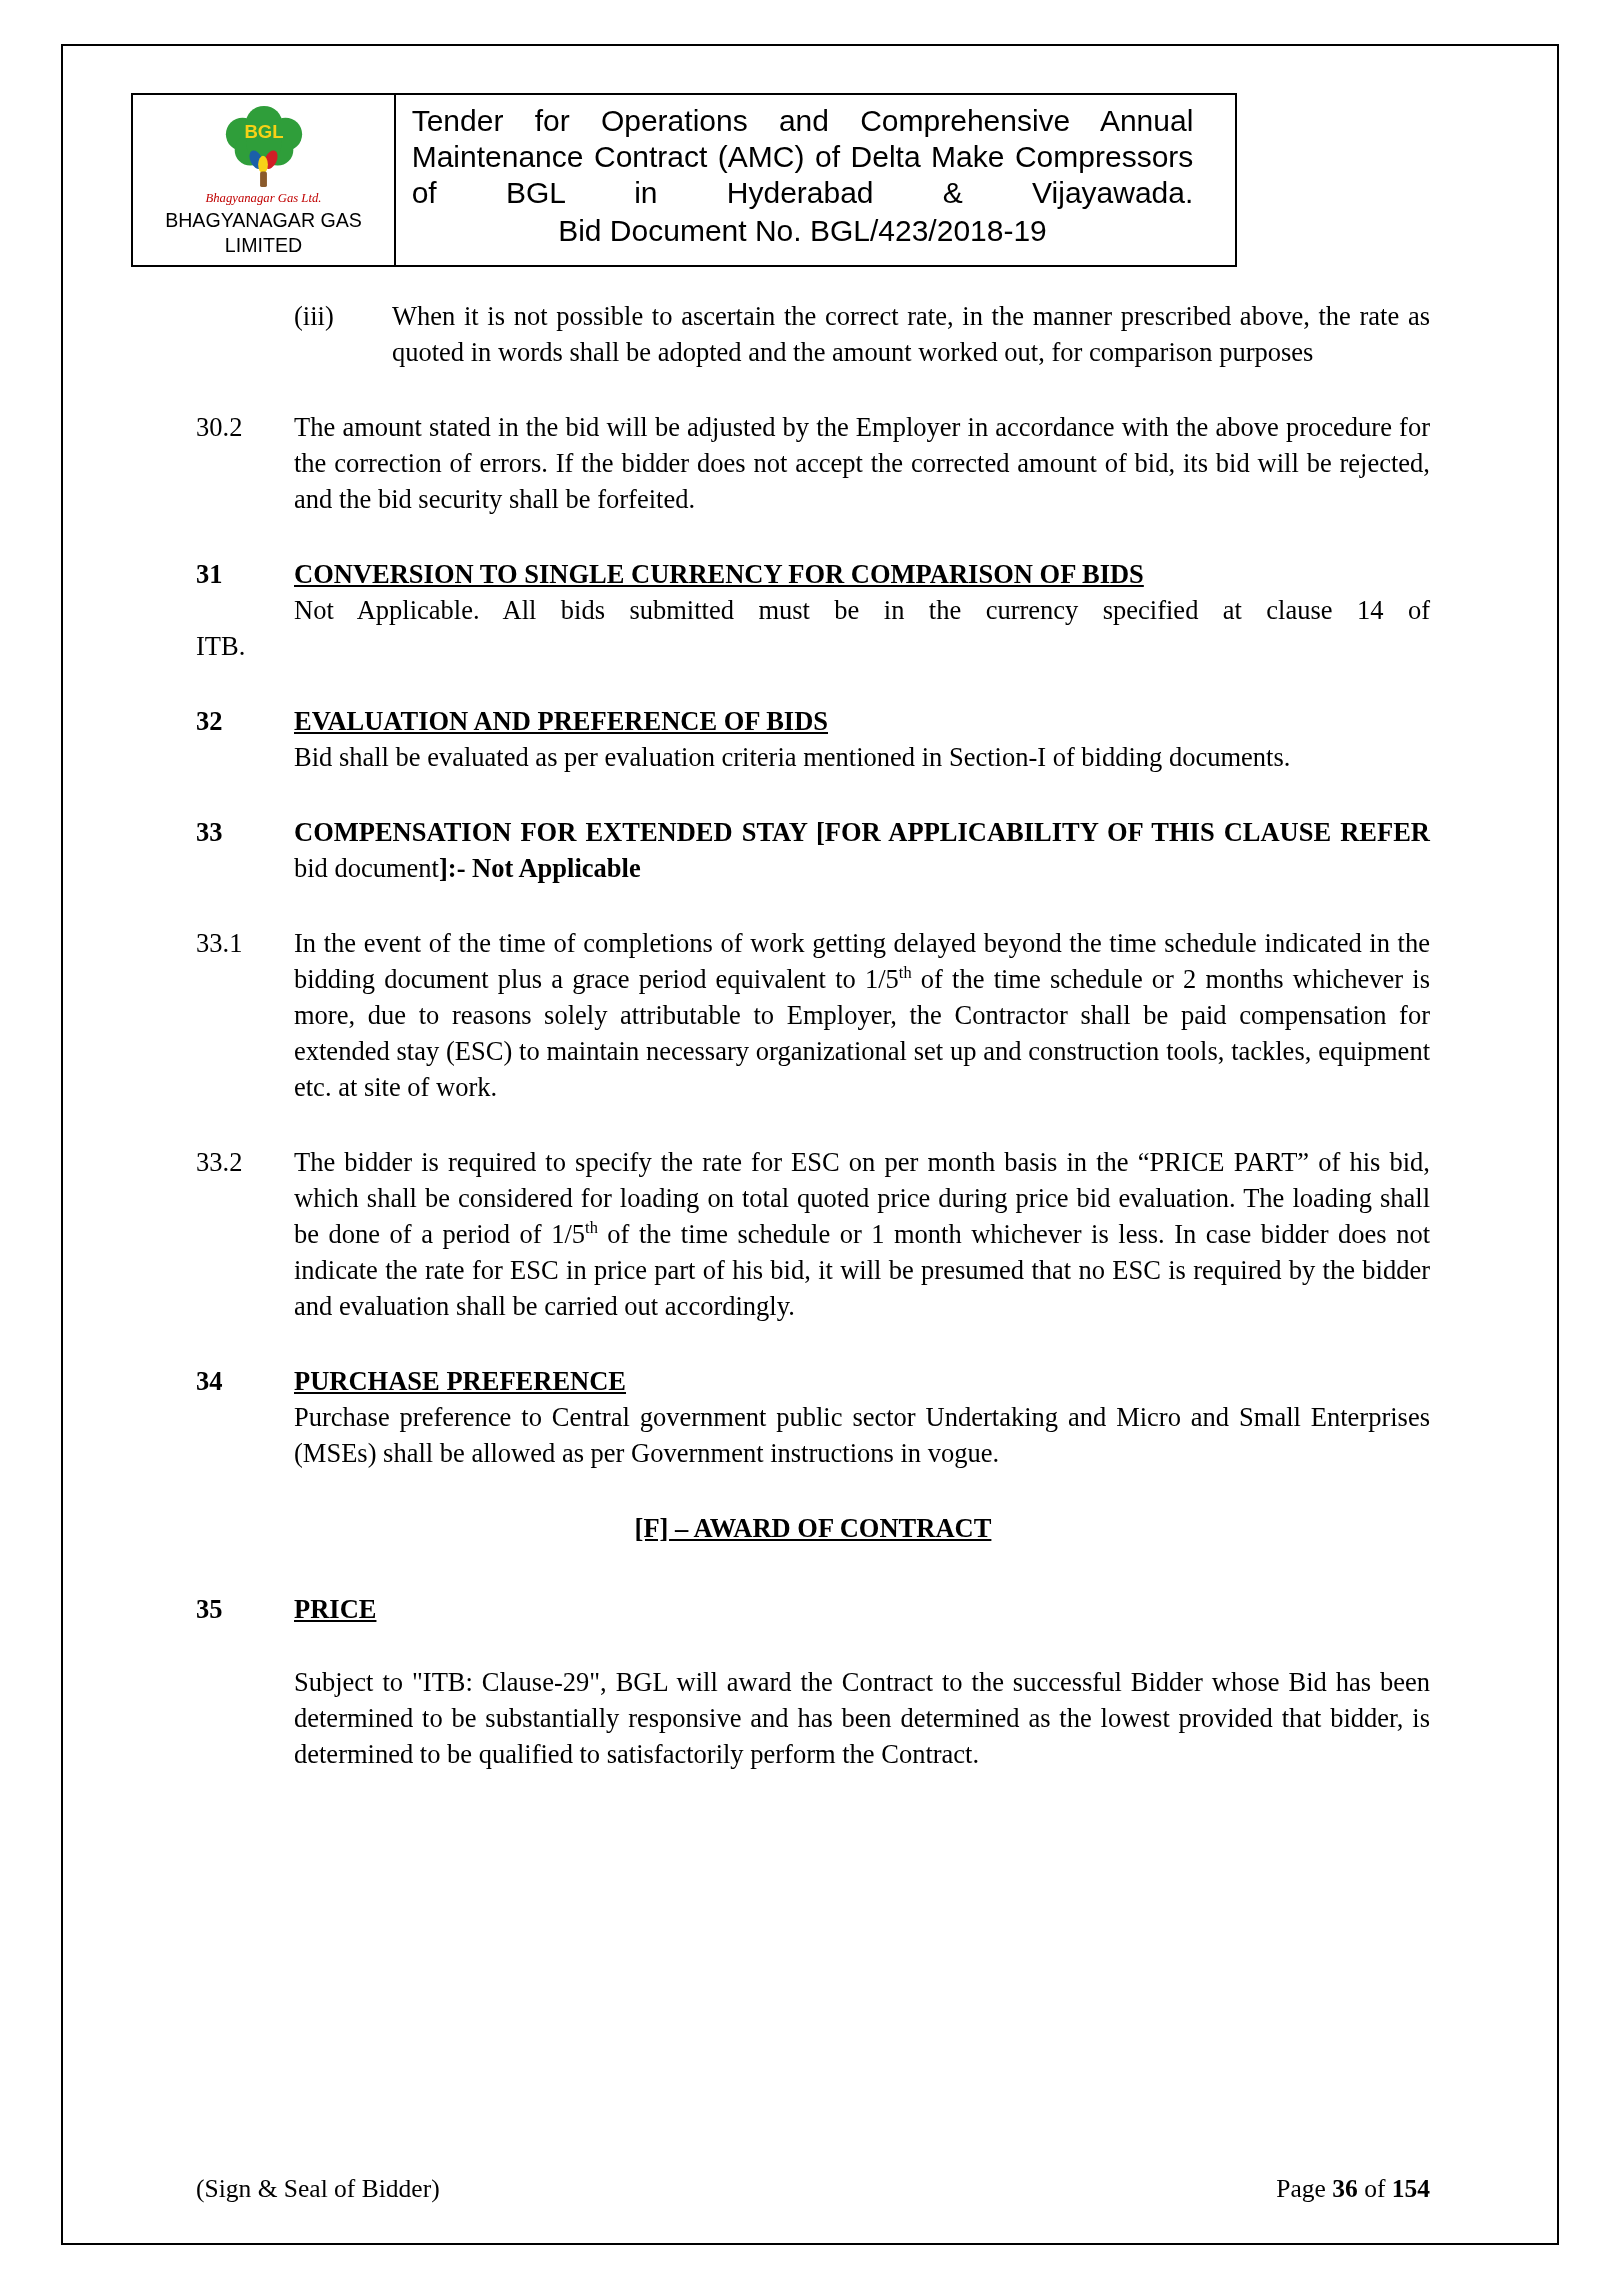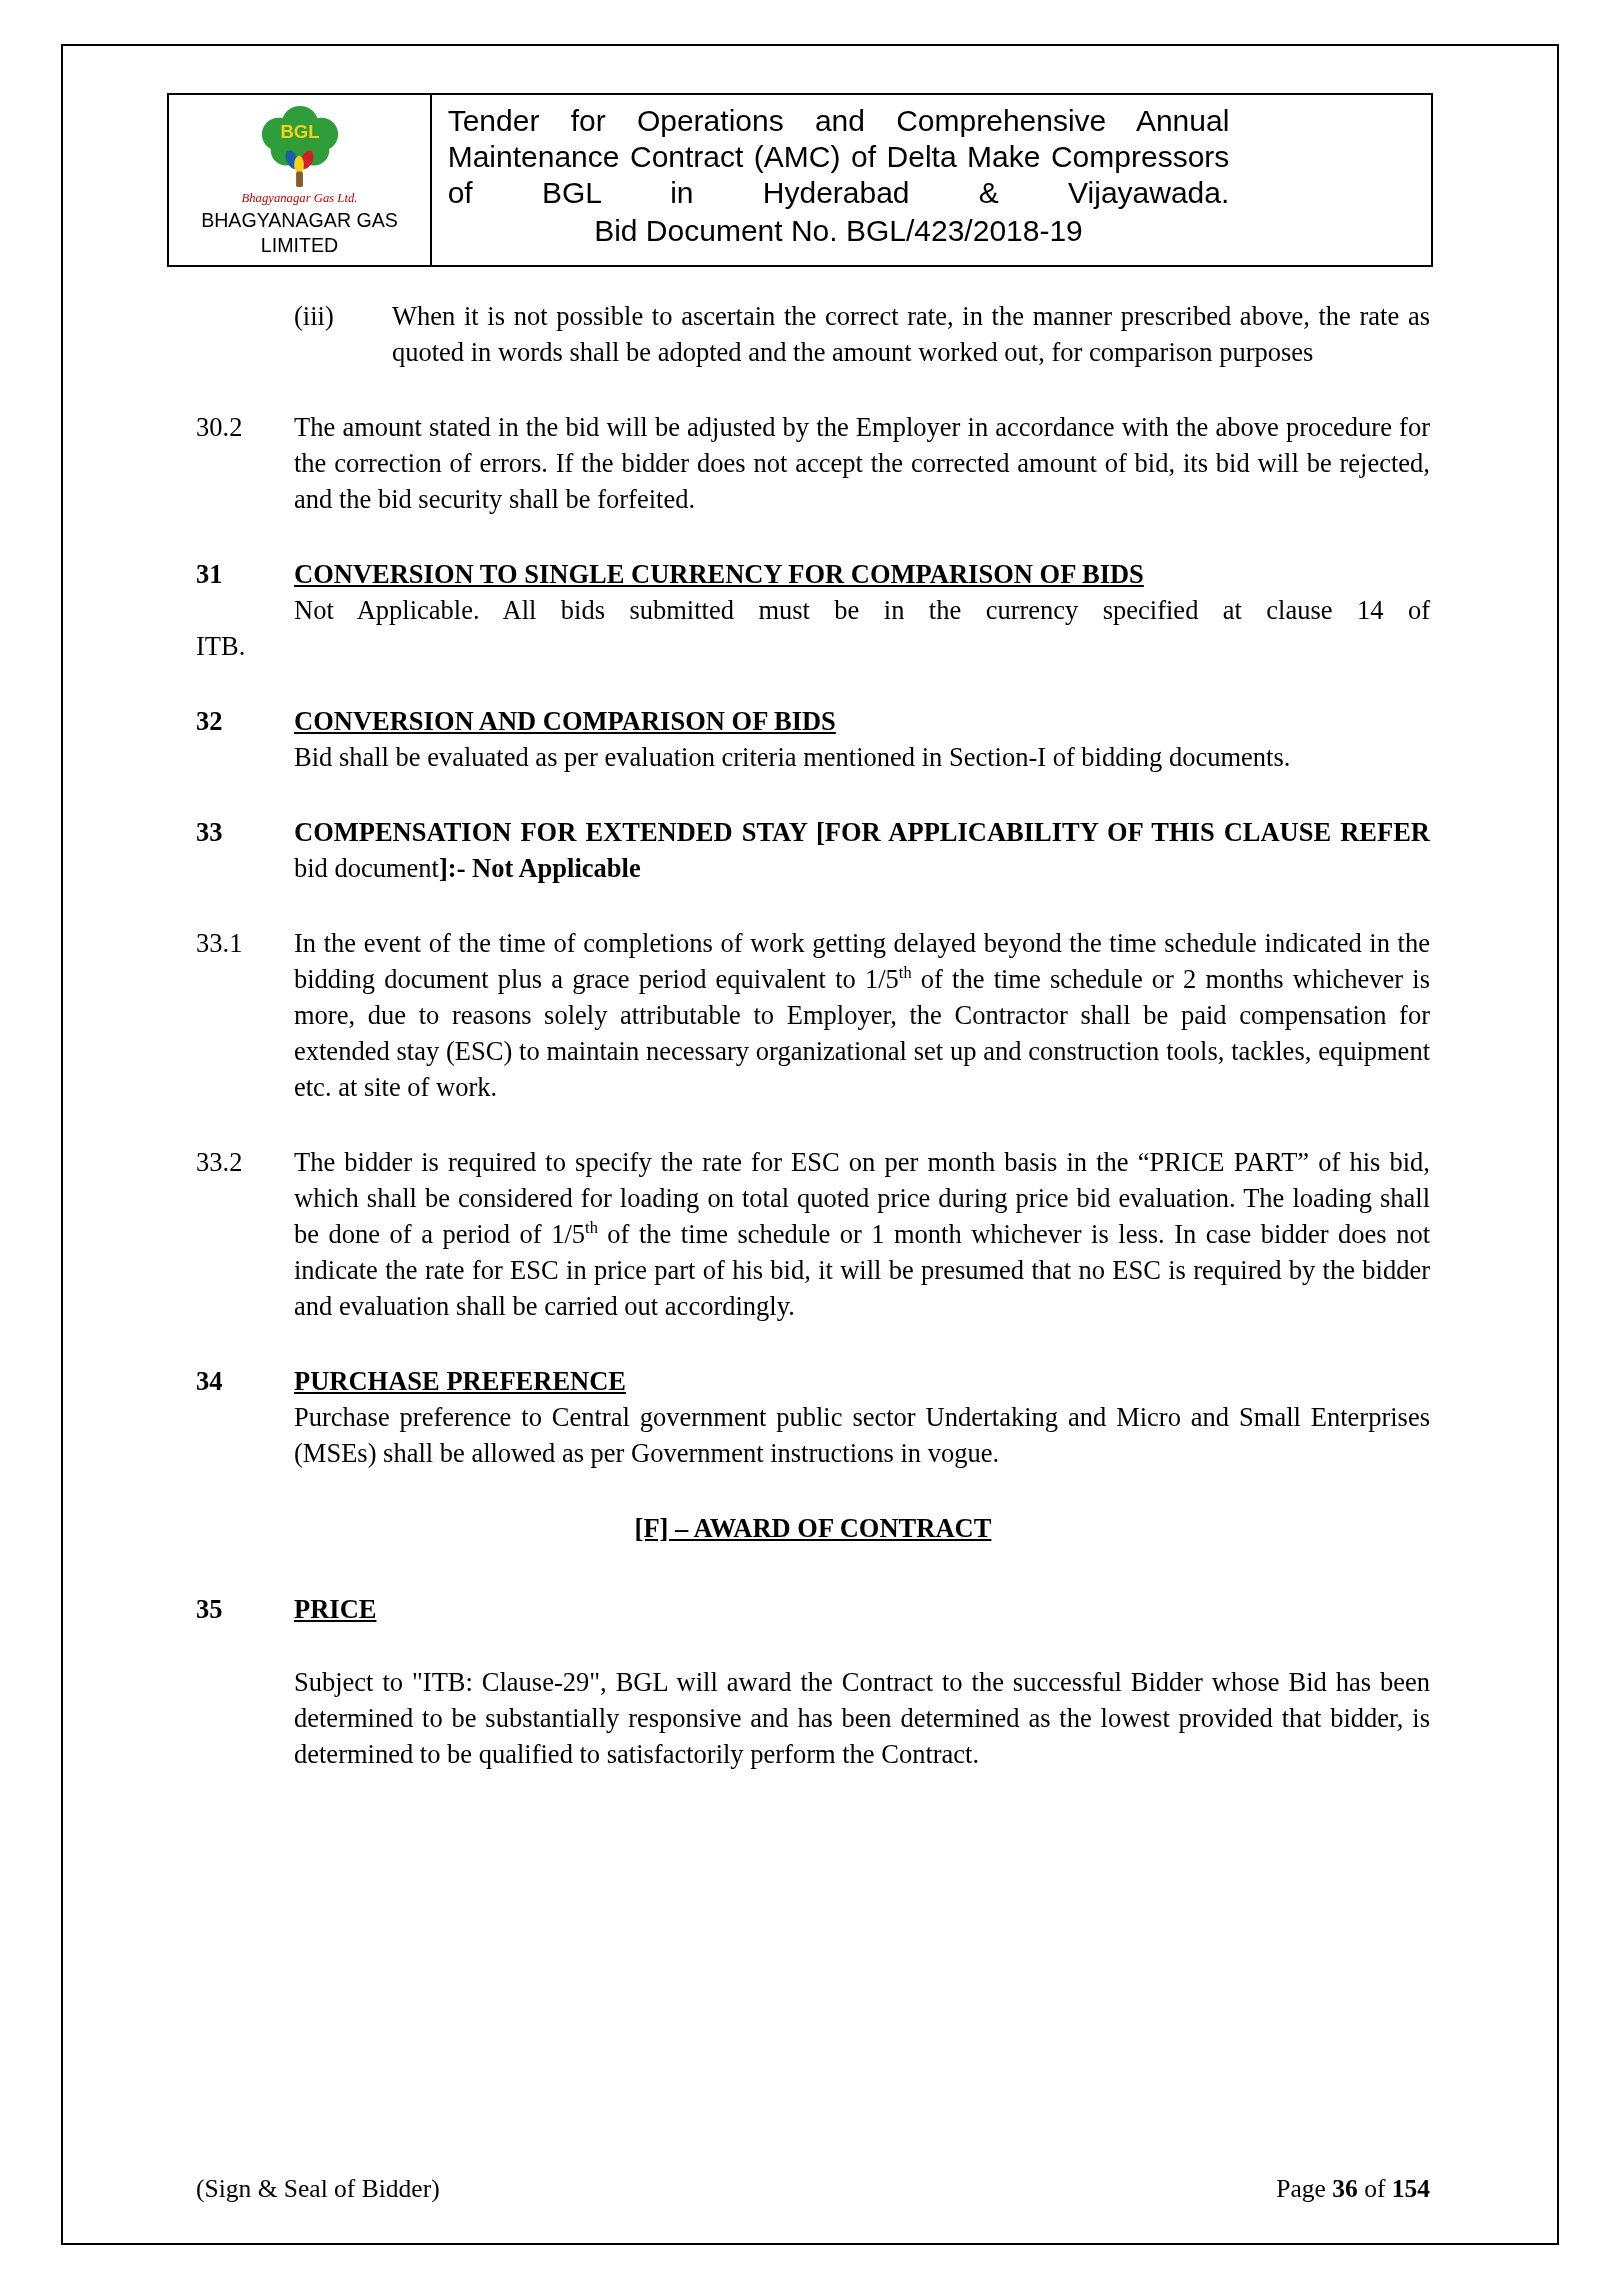--- a/index.html
+++ b/index.html
@@ -11,21 +11,21 @@
   }
   .page-border {
     position: absolute; left: 61px; top: 44px;
     width: 1498px; height: 2201px;
     border: 2px solid #000; box-sizing: border-box;
     background: #fff;
   }
   
   .header-table {
     display: flex; border: 2px solid #000;
-    margin: 47px 0 0 104px; width: 1266px;
+    margin: 47px 0 0 68px; width: 1106px;
     box-sizing: border-box;
   }
   .hcell { box-sizing: border-box; }
   .hcell + .hcell { border-left: 2px solid #000; }
   .cell-logo {
     width: 261px; display: flex; flex-direction: column;
     align-items: center; justify-content: center; padding: 7.8px 3.9px;
   }
   .logo-sub {
     color: #c00000; font-size: 12.7px; line-height: 14.7px;
@@ -127,21 +127,21 @@
       <div class="text">
         <div class="b u">CONVERSION TO SINGLE CURRENCY FOR COMPARISON OF BIDS</div>
         <div class="jl">Not Applicable. All bids submitted must be in the currency specified at clause 14 of</div>
       </div>
     </div>
     <div class="outdent-line">ITB.</div>
 
     <div class="row">
       <div class="num b">32</div>
       <div class="text">
-        <div class="b u">CONVERSION AND COMPARISON OF BIDS</div>
+        <div class="b u">EVALUATION AND PREFERENCE OF BIDS</div>
         <div>Bid shall be evaluated as per evaluation criteria mentioned in Section-I of bidding documents.</div>
       </div>
     </div>
 
     <div class="row">
       <div class="num b">33</div>
       <div class="text"><span class="b">COMPENSATION FOR EXTENDED STAY </span><span class="bi">[FOR APPLICABILITY OF THIS CLAUSE REFER </span><span>bid document</span><span class="bi">]</span><span class="b">:- Not Applicable</span></div>
     </div>
 
     <div class="row">

